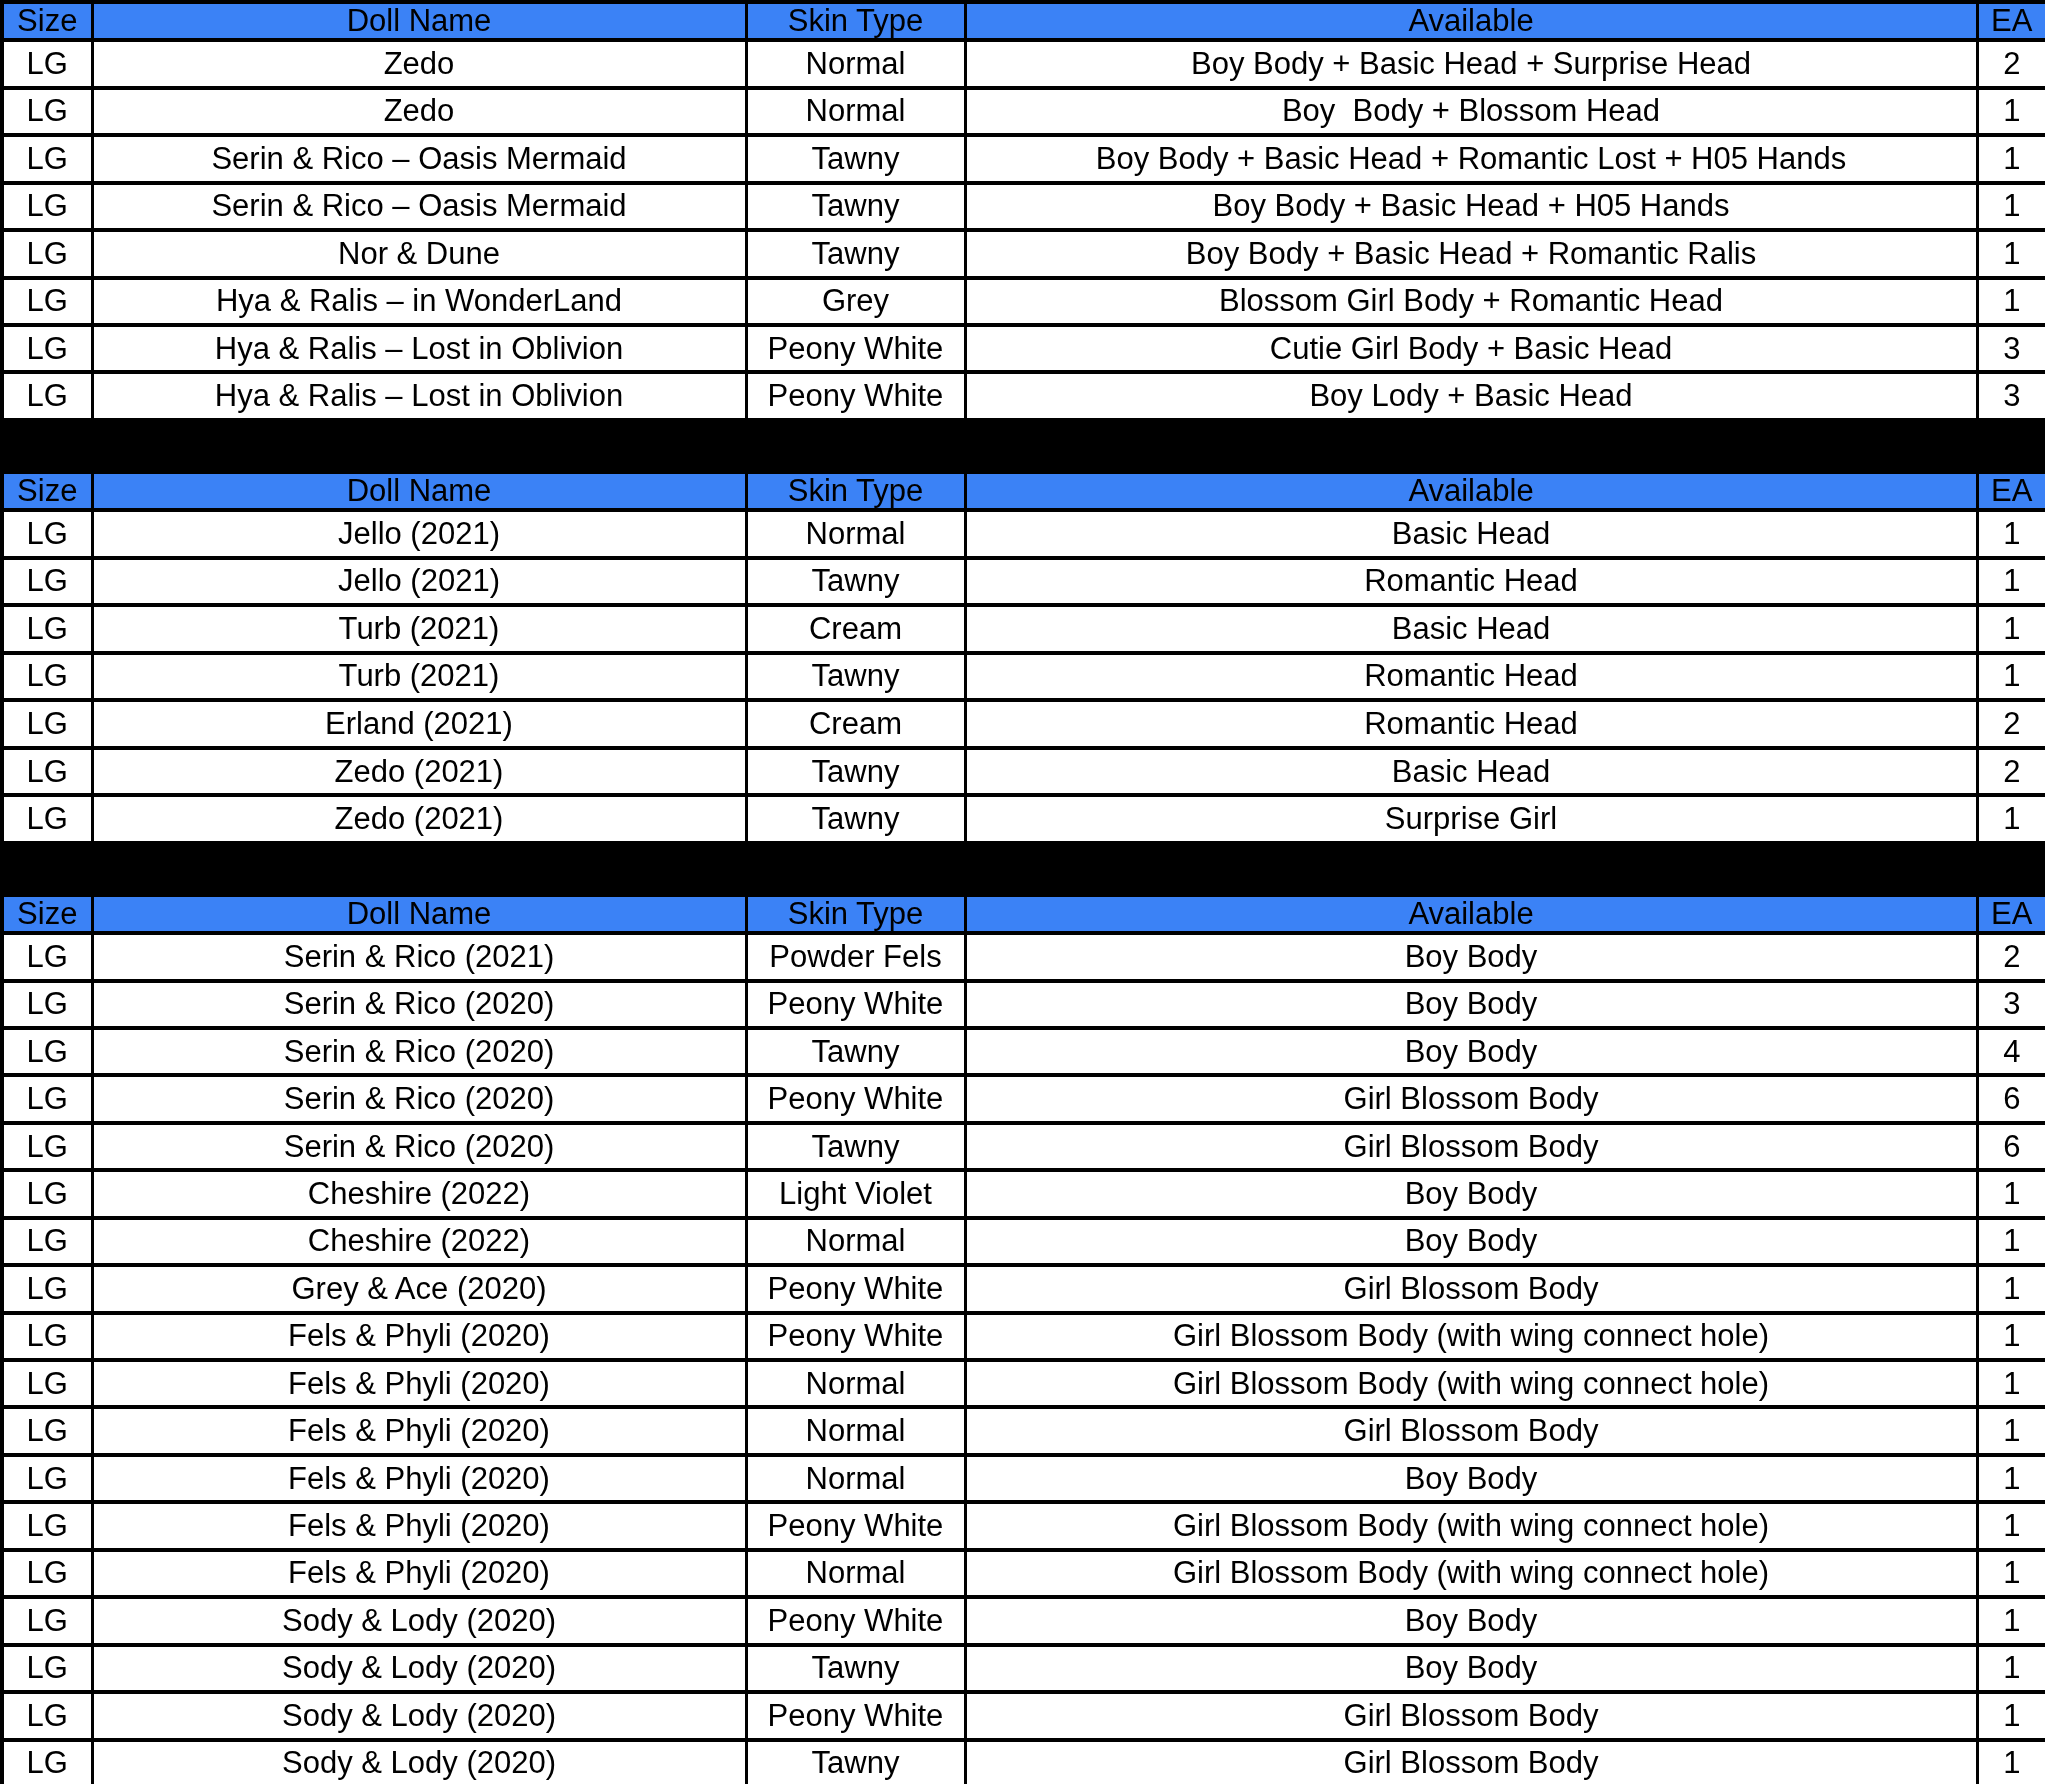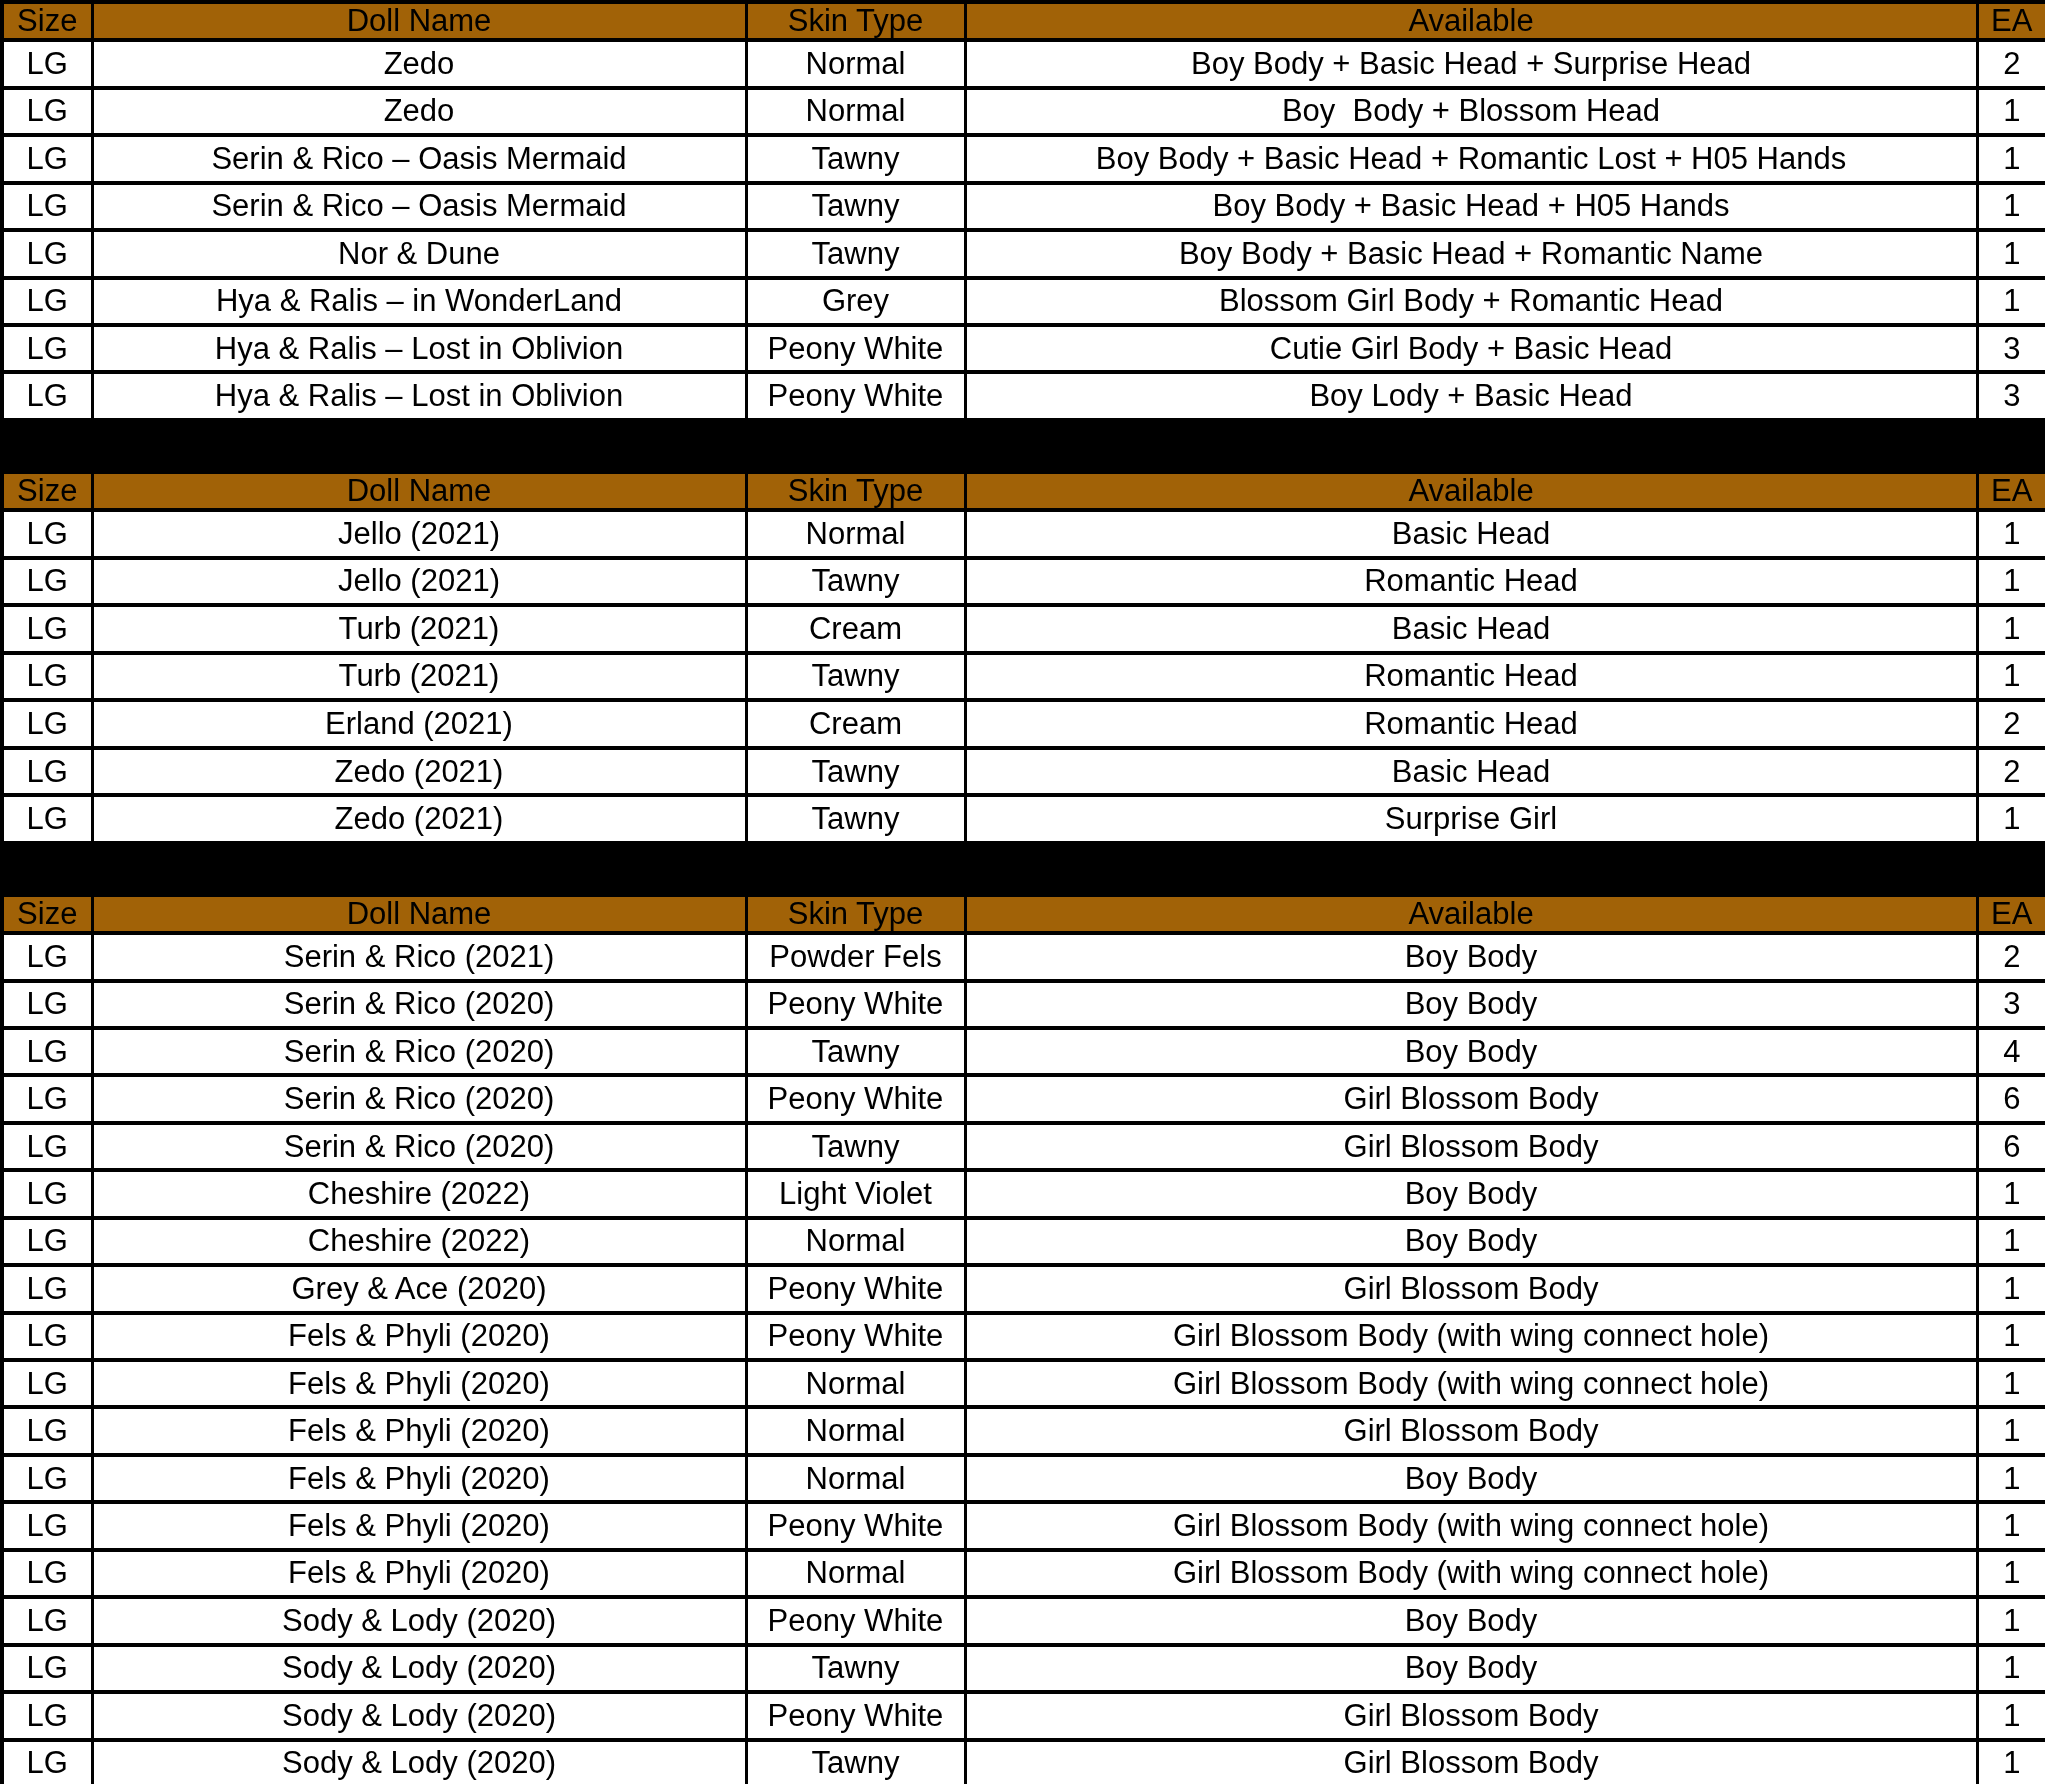--- a/index.html
+++ b/index.html
@@ -38,21 +38,21 @@
     text-align: center;
     vertical-align: middle;
     font-size: 31px;
     font-weight: 400;
     color: #000000;
     white-space: pre-wrap;
     line-height: 1.1;
     overflow: hidden;
   }
   thead th {
-    background: #a16207;
+    background: #3b82f6;
   }
   tbody td {
     background: #ffffff;
   }
   table.t1 { height: 422px; }
   table.t2 { height: 375px; }
   table.t3 { height: 896px; }
   .bar {
     height: 48px;
     width: 2045px;
@@ -107,21 +107,21 @@
           <td>LG</td>
           <td>Serin &amp; Rico – Oasis Mermaid</td>
           <td>Tawny</td>
           <td>Boy Body + Basic Head + H05 Hands</td>
           <td>1</td>
         </tr>
         <tr>
           <td>LG</td>
           <td>Nor &amp; Dune</td>
           <td>Tawny</td>
-          <td>Boy Body + Basic Head + Romantic Name</td>
+          <td>Boy Body + Basic Head + Romantic Ralis</td>
           <td>1</td>
         </tr>
         <tr>
           <td>LG</td>
           <td>Hya &amp; Ralis – in WonderLand</td>
           <td>Grey</td>
           <td>Blossom Girl Body + Romantic Head</td>
           <td>1</td>
         </tr>
         <tr>

